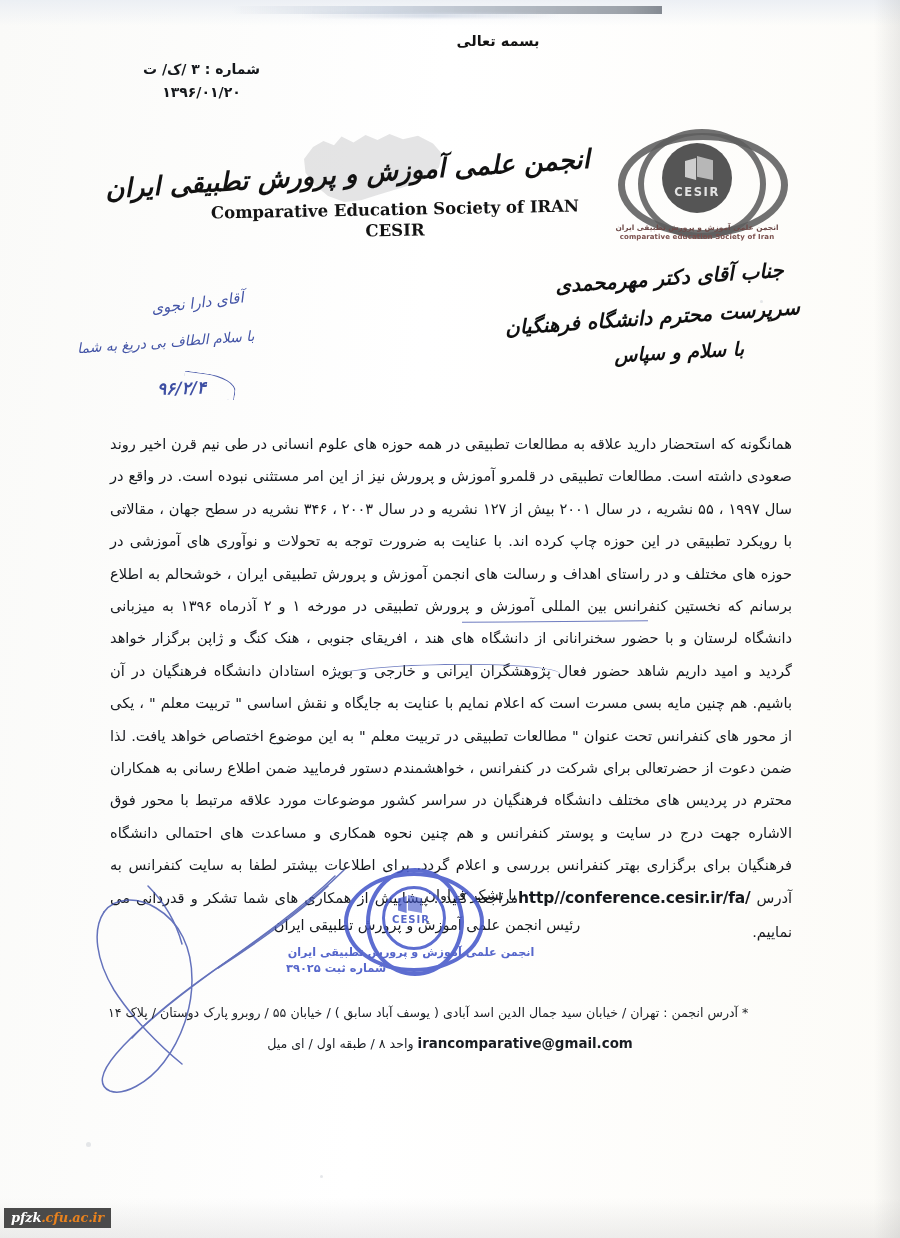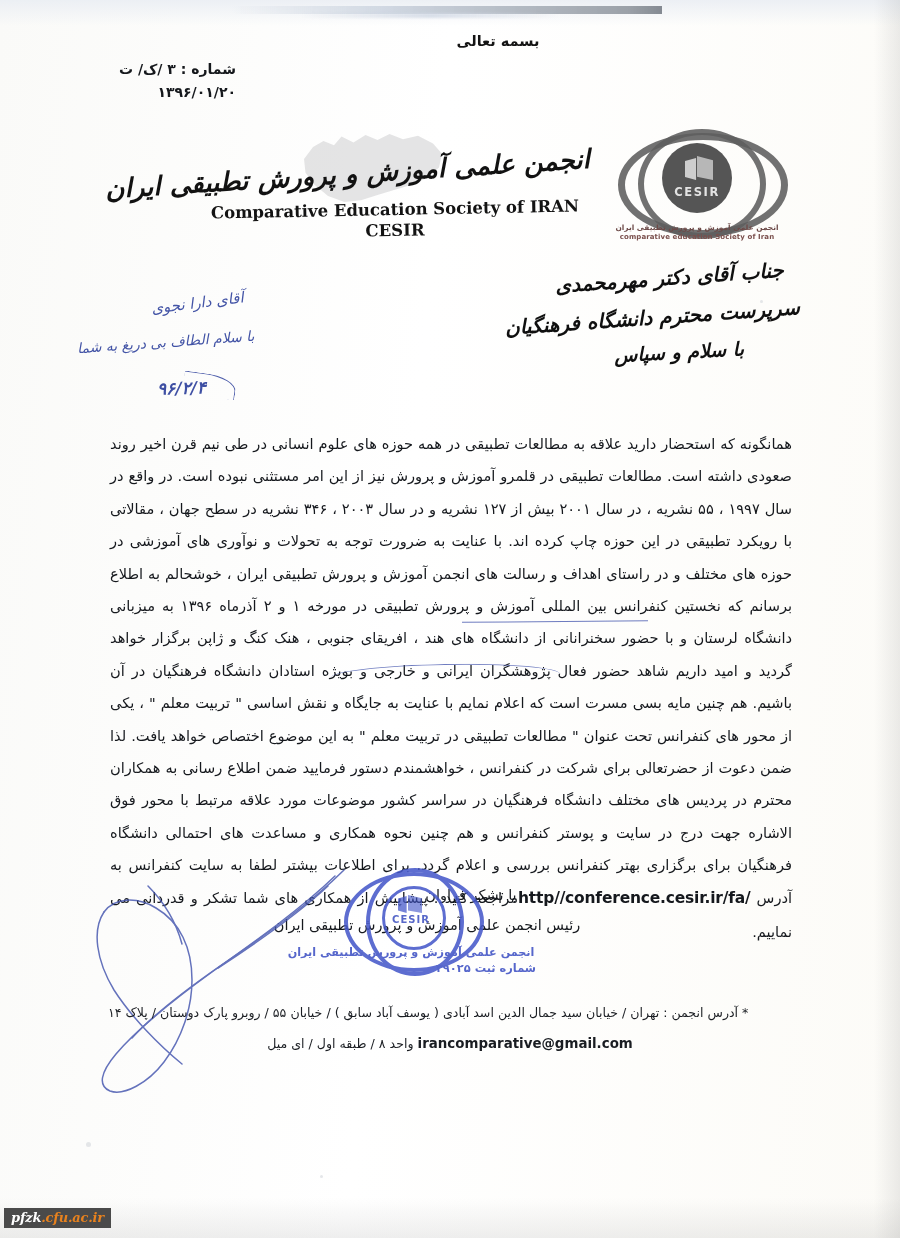--- a/index.html
+++ b/index.html
@@ -42,22 +42,22 @@
   }
   .speck{position:absolute;background:#cfd3d8;border-radius:50%;opacity:.55;}
 
   
   .besme{
     position:absolute;top:33px;left:0;width:900px;text-align:center;
     font-family:"DejaVu Sans",sans-serif;
     font-size:14.5px;font-weight:700;color:#141414;letter-spacing:.2px;padding-left:48px;
   }
   .meta{
-    position:absolute;top:58px;right:664px;
-    text-align:right;direction:rtl;
+    position:absolute;top:58px;right:640px;
+    text-align:center;direction:rtl;
     font-family:"DejaVu Sans",sans-serif;
     font-size:14px;font-weight:700;color:#15181c;line-height:1.62;
   }
   .meta div{white-space:nowrap;}
 
   
   .letterhead{
     position:absolute;left:200px;top:128px;width:390px;height:120px;
   }
   .iranmap{
@@ -212,21 +212,21 @@
     position:absolute;left:0;top:46px;width:146px;text-align:center;
     font-family:"DejaVu Sans",sans-serif;font-size:10px;font-weight:700;color:#3c4fc0;
     letter-spacing:1px;
   }
   .st-fa{
     position:absolute;left:-72px;top:78px;width:290px;text-align:center;
     direction:rtl;font-family:"DejaVu Sans",sans-serif;
     font-size:11.2px;font-weight:700;color:#3b4ec3;white-space:nowrap;
   }
   .st-reg{
-    position:absolute;left:-52px;top:93px;width:250px;text-align:right;
+    position:absolute;left:-52px;top:93px;width:250px;text-align:left;
     direction:rtl;font-family:"DejaVu Sans",sans-serif;
     font-size:11.4px;font-weight:700;color:#3b4ec3;white-space:nowrap;
   }
 
   
   .pen-sig{position:absolute;left:52px;top:868px;width:320px;height:230px;pointer-events:none;}
 
   
   .footer{
     position:absolute;right:108px;top:1000px;width:684px;

